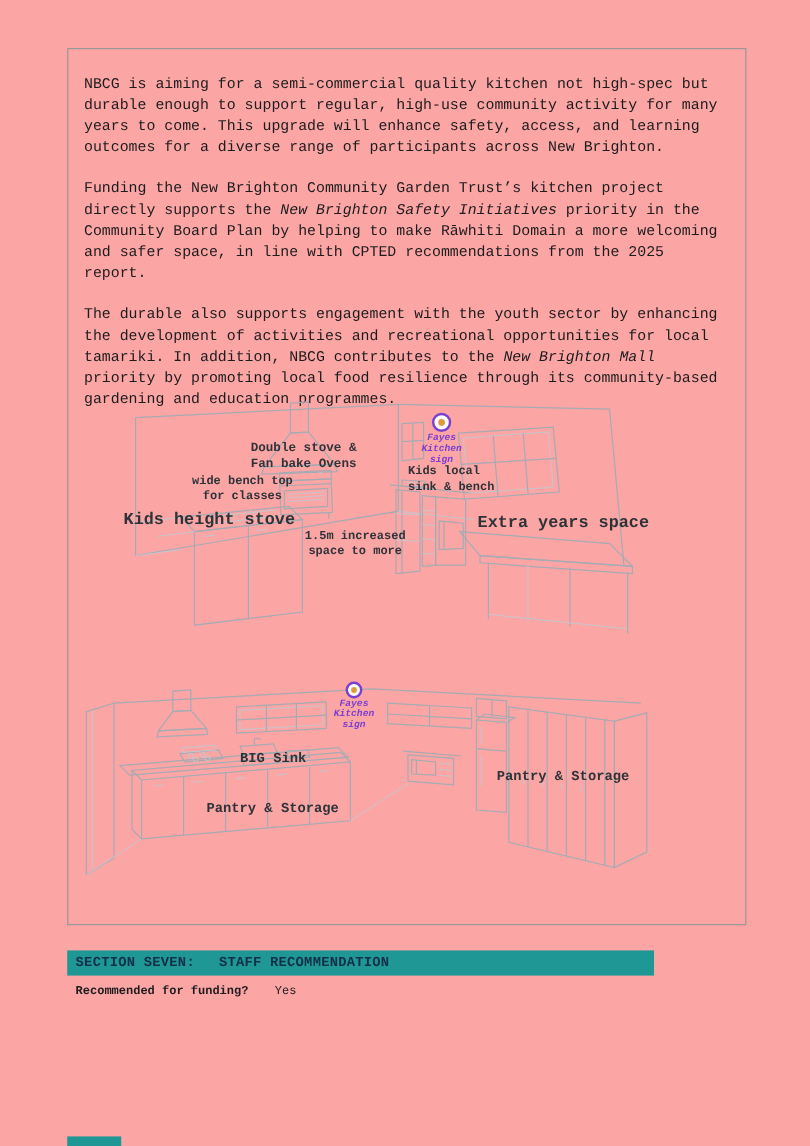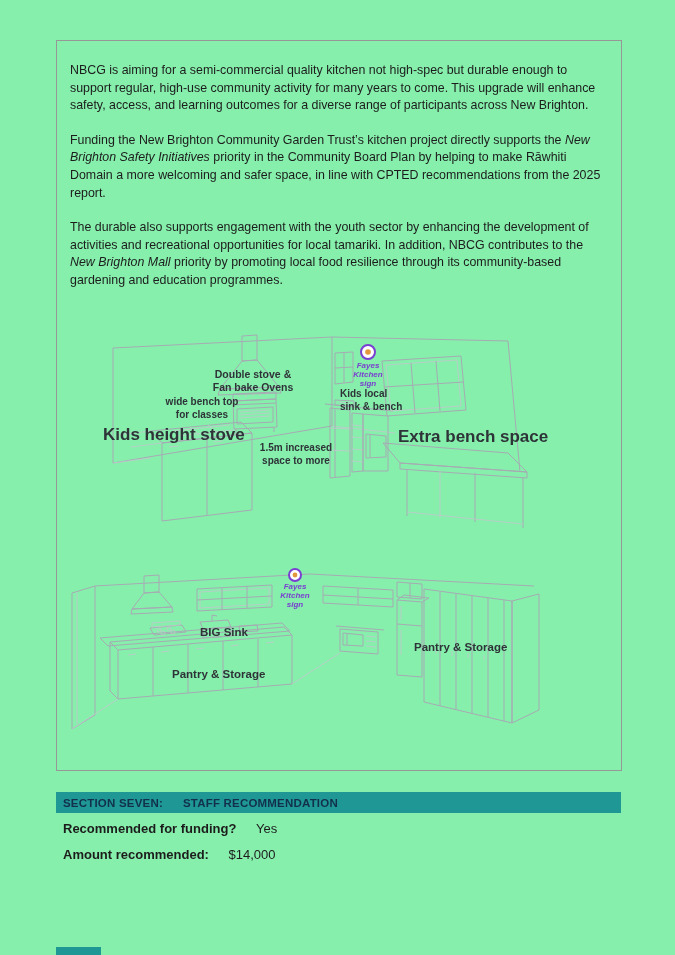--- a/index.html
+++ b/index.html
@@ -1,53 +1,53 @@
 <!DOCTYPE html>
 <html><head>
 <meta charset="utf-8">
 <style>
   html,body { margin:0; padding:0; background:#ffffff; }
   .page {
-    position:relative; width:675px; height:955px; background:#86efac;
-    font-family:Liberation Sans, sans-serif; color:#1c1c1c; overflow:hidden;
+    position:relative; width:675px; height:955px; background:#fca5a5;
+    font-family:Liberation Mono, monospace; color:#1c1c1c; overflow:hidden;
   }
   .content-frame {
     position:absolute; left:56px; top:40px; width:566px; height:731px;
     border:1px solid #979797; box-sizing:border-box;
   }
   .body-text {
     position:absolute; left:70px; top:62px; width:540px;
     font-size:12.4px; line-height:17.6px; color:#1c1c1c;
   }
   .body-text p { margin:0 0 17px 0; }
   .body-text .bold-heading { font-weight:bold; margin-bottom:0; }
   .body-text .em { font-style:italic; }
 
   .sketch { position:absolute; }
   .sketch svg { position:absolute; left:0; top:0; }
   .sk-label {
     position:absolute; font-weight:600; color:#2e3338;
     font-size:10px; line-height:12.5px; white-space:nowrap;
   }
   .sk-label.center { text-align:center; }
-  .sk-label.big { font-size:17px; line-height:13px; }
+  .sk-label.big { font-size:14px; line-height:13px; }
   .fayes {
     position:absolute; color:#7a3fd0; font-style:italic; font-weight:600;
     font-size:8px; line-height:9px; text-align:center;
   }
 
   .section-banner {
-    position:absolute; left:56px; top:792px; width:565px; height:21px;
+    position:absolute; left:56px; top:792px; width:489px; height:21px;
     background:#1f9795; display:flex; align-items:center;
     font-weight:bold; font-size:11.5px; color:#12304a; letter-spacing:0.2px;
   }
   .section-banner .sec-label { margin-left:7px; }
   .section-banner .sec-title { margin-left:20px;text-align:right; }
 
-  .rec-row { position:absolute; left:63px; font-size:13px; }
+  .rec-row { position:absolute; left:63px; font-size:10px; }
   .rec-row .lbl { font-weight:bold; }
   .rec-row .val { margin-left:16px; font-weight:normal; }
   .rec-row.r1 { top:821px; }
   .rec-row.r2 { top:847px; }
 
   .next-sliver {
     position:absolute; left:56px; top:947px; width:45px; height:8px;
     background:#1f9795;
   }
 
@@ -134,21 +134,21 @@
     </div>
     <div class="sk-label big" style="left:8px; top:98px;">Kids height stove</div>
     <div class="sk-label center" style="left:141px; top:112px; width:120px;">
       <div>1.5m increased</div>
       <div>space to more</div>
     </div>
     <div class="sk-label" style="left:245px; top:58px;">
       <div>Kids local</div>
       <div>sink &amp; bench</div>
     </div>
-    <div class="sk-label big" style="left:303px; top:100px;">Extra bench space</div>
+    <div class="sk-label big" style="left:303px; top:100px;">Extra years space</div>
     <div class="fayes" style="left:243px; top:31px; width:60px;">
       <div>Fayes</div>
       <div>Kitchen</div>
       <div>sign</div>
     </div>
   </div>
 
   <div class="sketch" style="left:60px; top:565px; width:505px; height:200px;">
     <svg width="505" height="200" viewBox="0 0 505 200">
       <g class="stroke-main">
@@ -224,20 +224,16 @@
 
   <div class="section-banner">
     <span class="sec-label">SECTION SEVEN:</span>
     <span class="sec-title">STAFF RECOMMENDATION</span>
   </div>
 
   <div class="rec-row r1">
     <span class="lbl">Recommended for funding?</span>
     <span class="val">Yes</span>
   </div>
-  <div class="rec-row r2">
-    <span class="lbl">Amount recommended:</span>
-    <span class="val">$14,000</span>
-  </div>
 
   <div class="next-sliver"></div>
 
 </div>
 
 </body></html>

